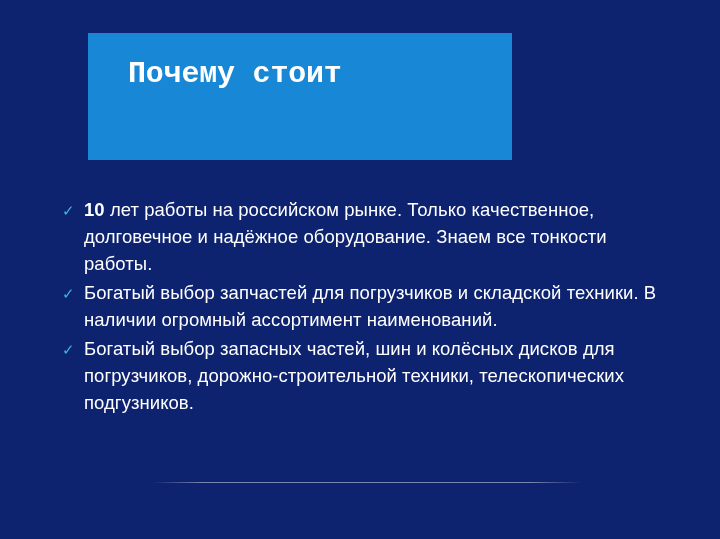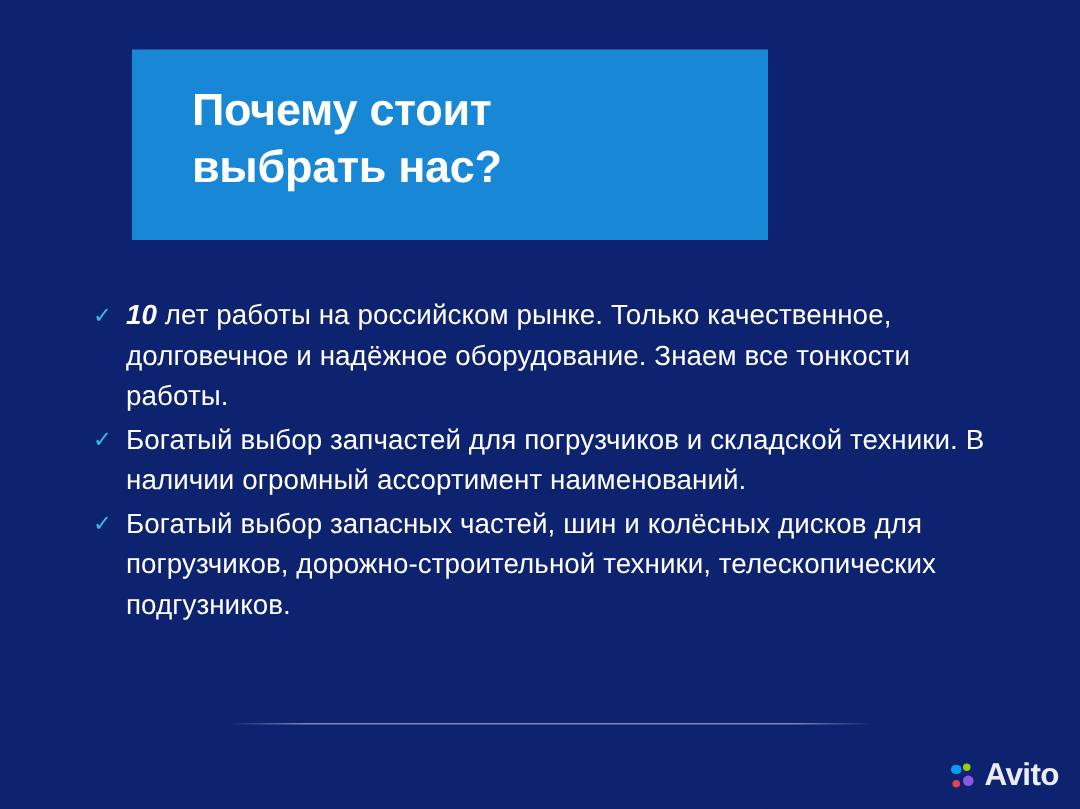--- a/index.html
+++ b/index.html
@@ -29,20 +29,21 @@
     box-sizing: border-box;
     padding: 22px 28px 0 40px;
   }
   .title-line {
     color: #ffffff;
     font-size: 30px;
     font-weight: bold;
     line-height: 1.28;
     letter-spacing: -0.2px;
     white-space: nowrap;
+    font-family: Liberation Mono, monospace;
   }
   .bullets {
     position: absolute;
     left: 62px;
     top: 196px;
     width: 610px;
   }
   .bullet {
     display: flex;
     align-items: flex-start;
@@ -58,21 +59,20 @@
     padding-top: 1px;
   }
   .btext {
     color: #ffffff;
     font-size: 18.5px;
     line-height: 27px;
     letter-spacing: 0.05px;
   }
   .btext .lead {
     font-weight: bold;
-    font-style: italic;
   }
   .divider {
     position: absolute;
     left: 152px;
     top: 482px;
     width: 430px;
     height: 1px;
     background: linear-gradient(to right, rgba(255,255,255,0.0), rgba(255,255,255,0.45) 12%, rgba(255,255,255,0.45) 88%, rgba(255,255,255,0.0));
   }
   .watermark {
@@ -105,21 +105,20 @@
     letter-spacing: -0.4px;
   }
 </style>
 </head>
 <body>
 
 <div class="slide">
 
   <div class="title-box">
     <div class="title-line">Почему стоит</div>
-    <div class="title-line">выбрать нас?</div>
   </div>
 
   <div class="bullets">
 
     <div class="bullet">
       <span class="check">✓</span>
       <span class="btext"><span class="lead">10</span><span> лет работы на российском рынке. Только качественное, долговечное и надёжное оборудование. Знаем все тонкости работы.</span></span>
     </div>
 
     <div class="bullet">
@@ -129,23 +128,14 @@
 
     <div class="bullet">
       <span class="check">✓</span>
       <span class="btext"><span>Богатый выбор запасных частей, шин и колёсных дисков для погрузчиков, дорожно-строительной техники, телескопических подгузников.</span></span>
     </div>
 
   </div>
 
   <div class="divider"></div>
 
-  <div class="watermark">
-    <span class="wm-logo">
-      <i class="wm-d1"></i>
-        <i class="wm-d2"></i>
-        <i class="wm-d3"></i>
-        <i class="wm-d4"></i>
-    </span>
-    <span class="wm-text">Avito</span>
-  </div>
 
 </div>
 
 </body></html>

